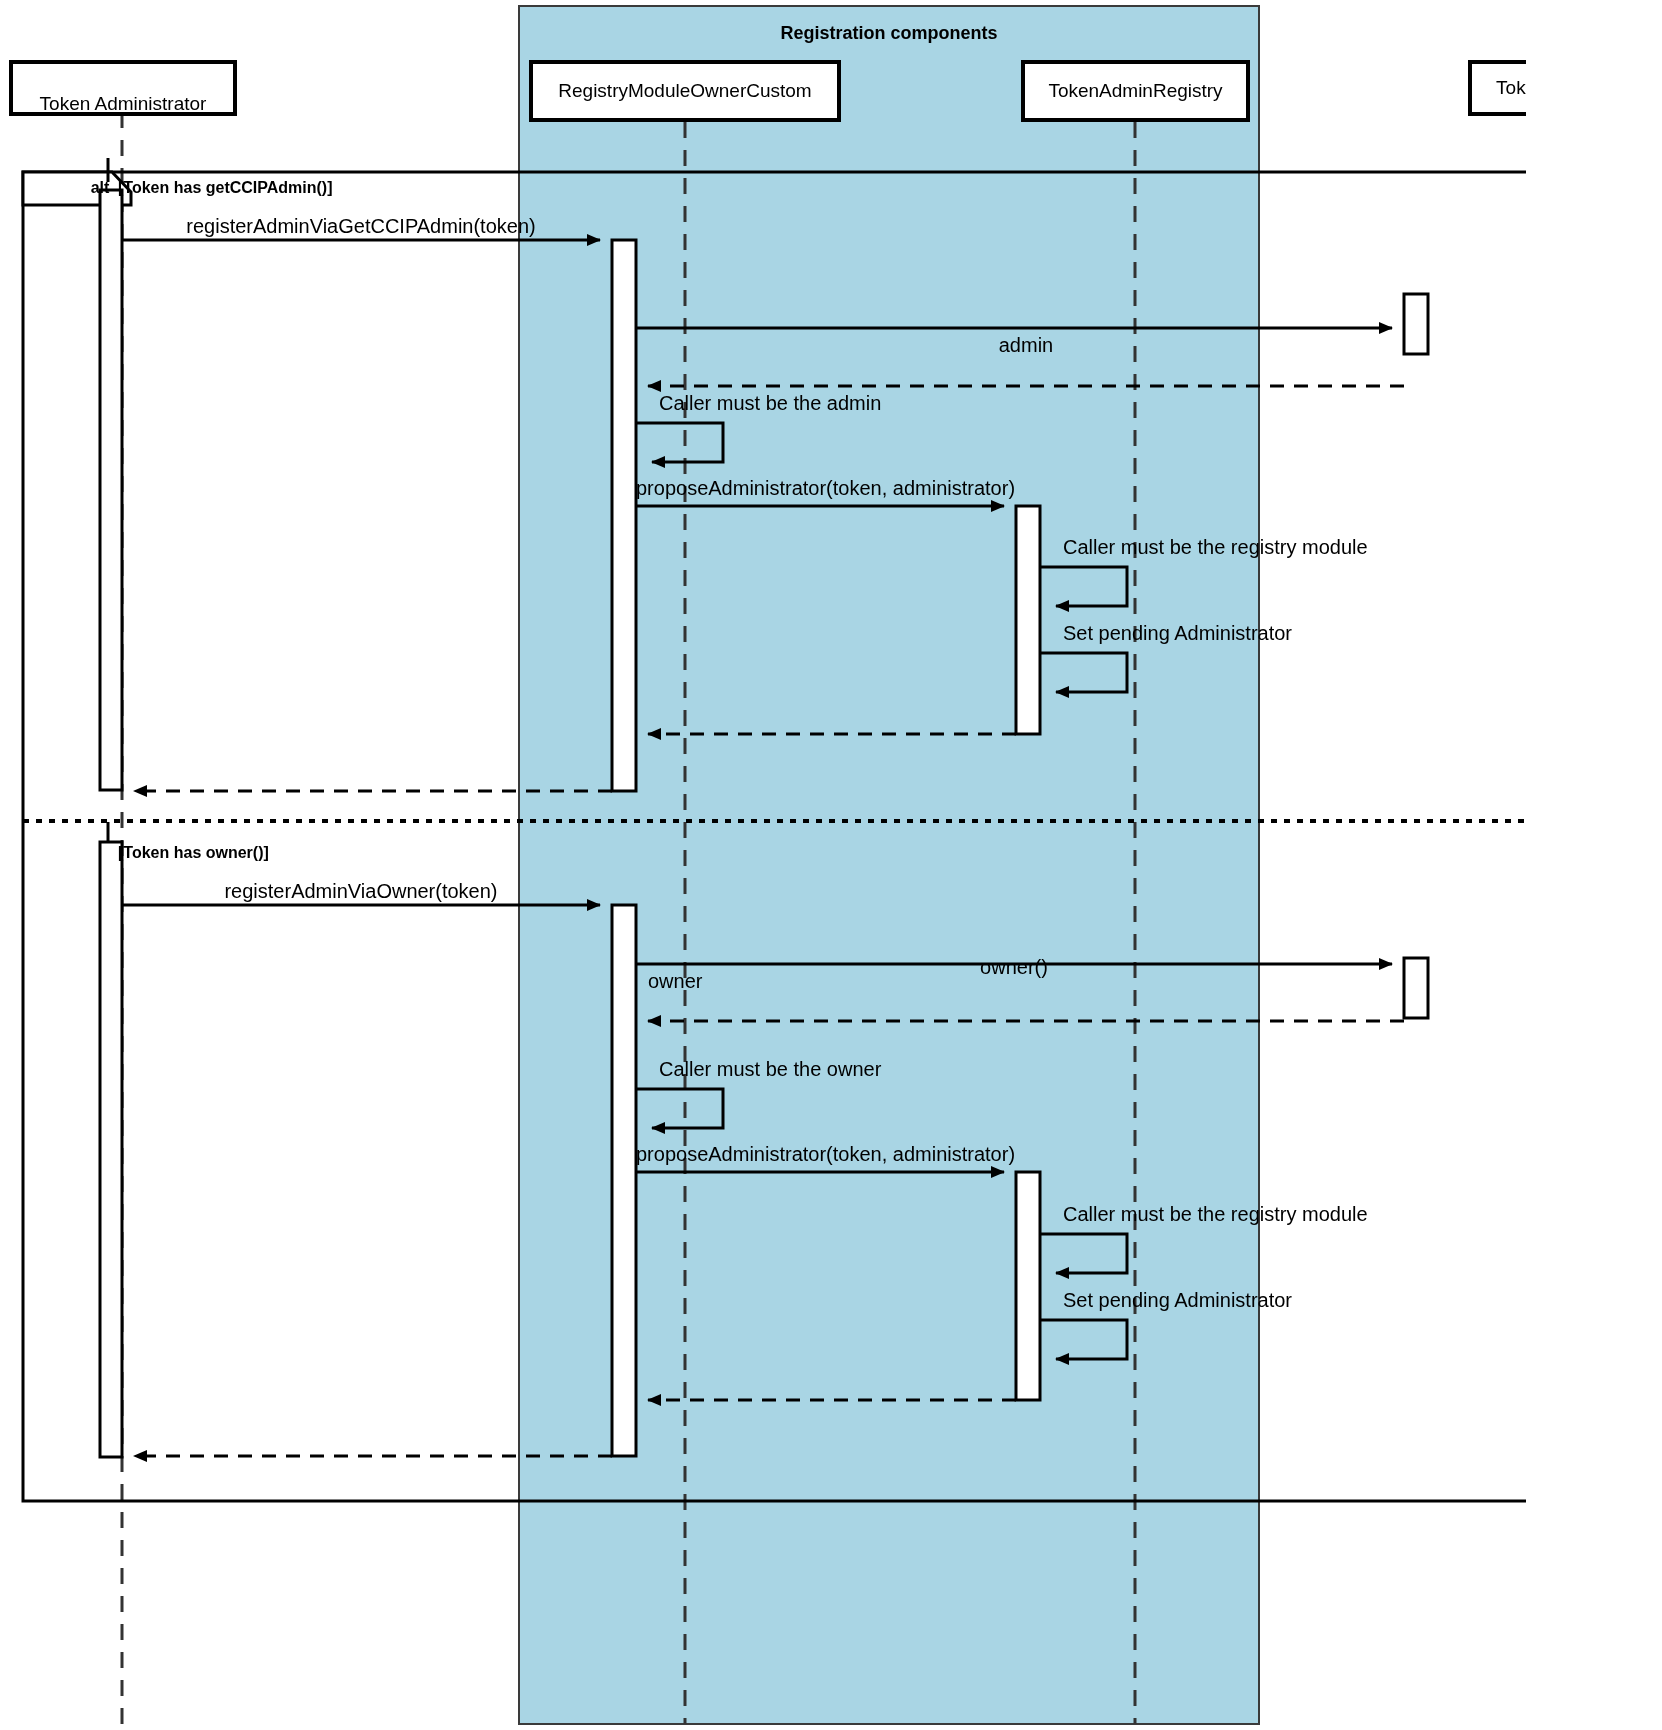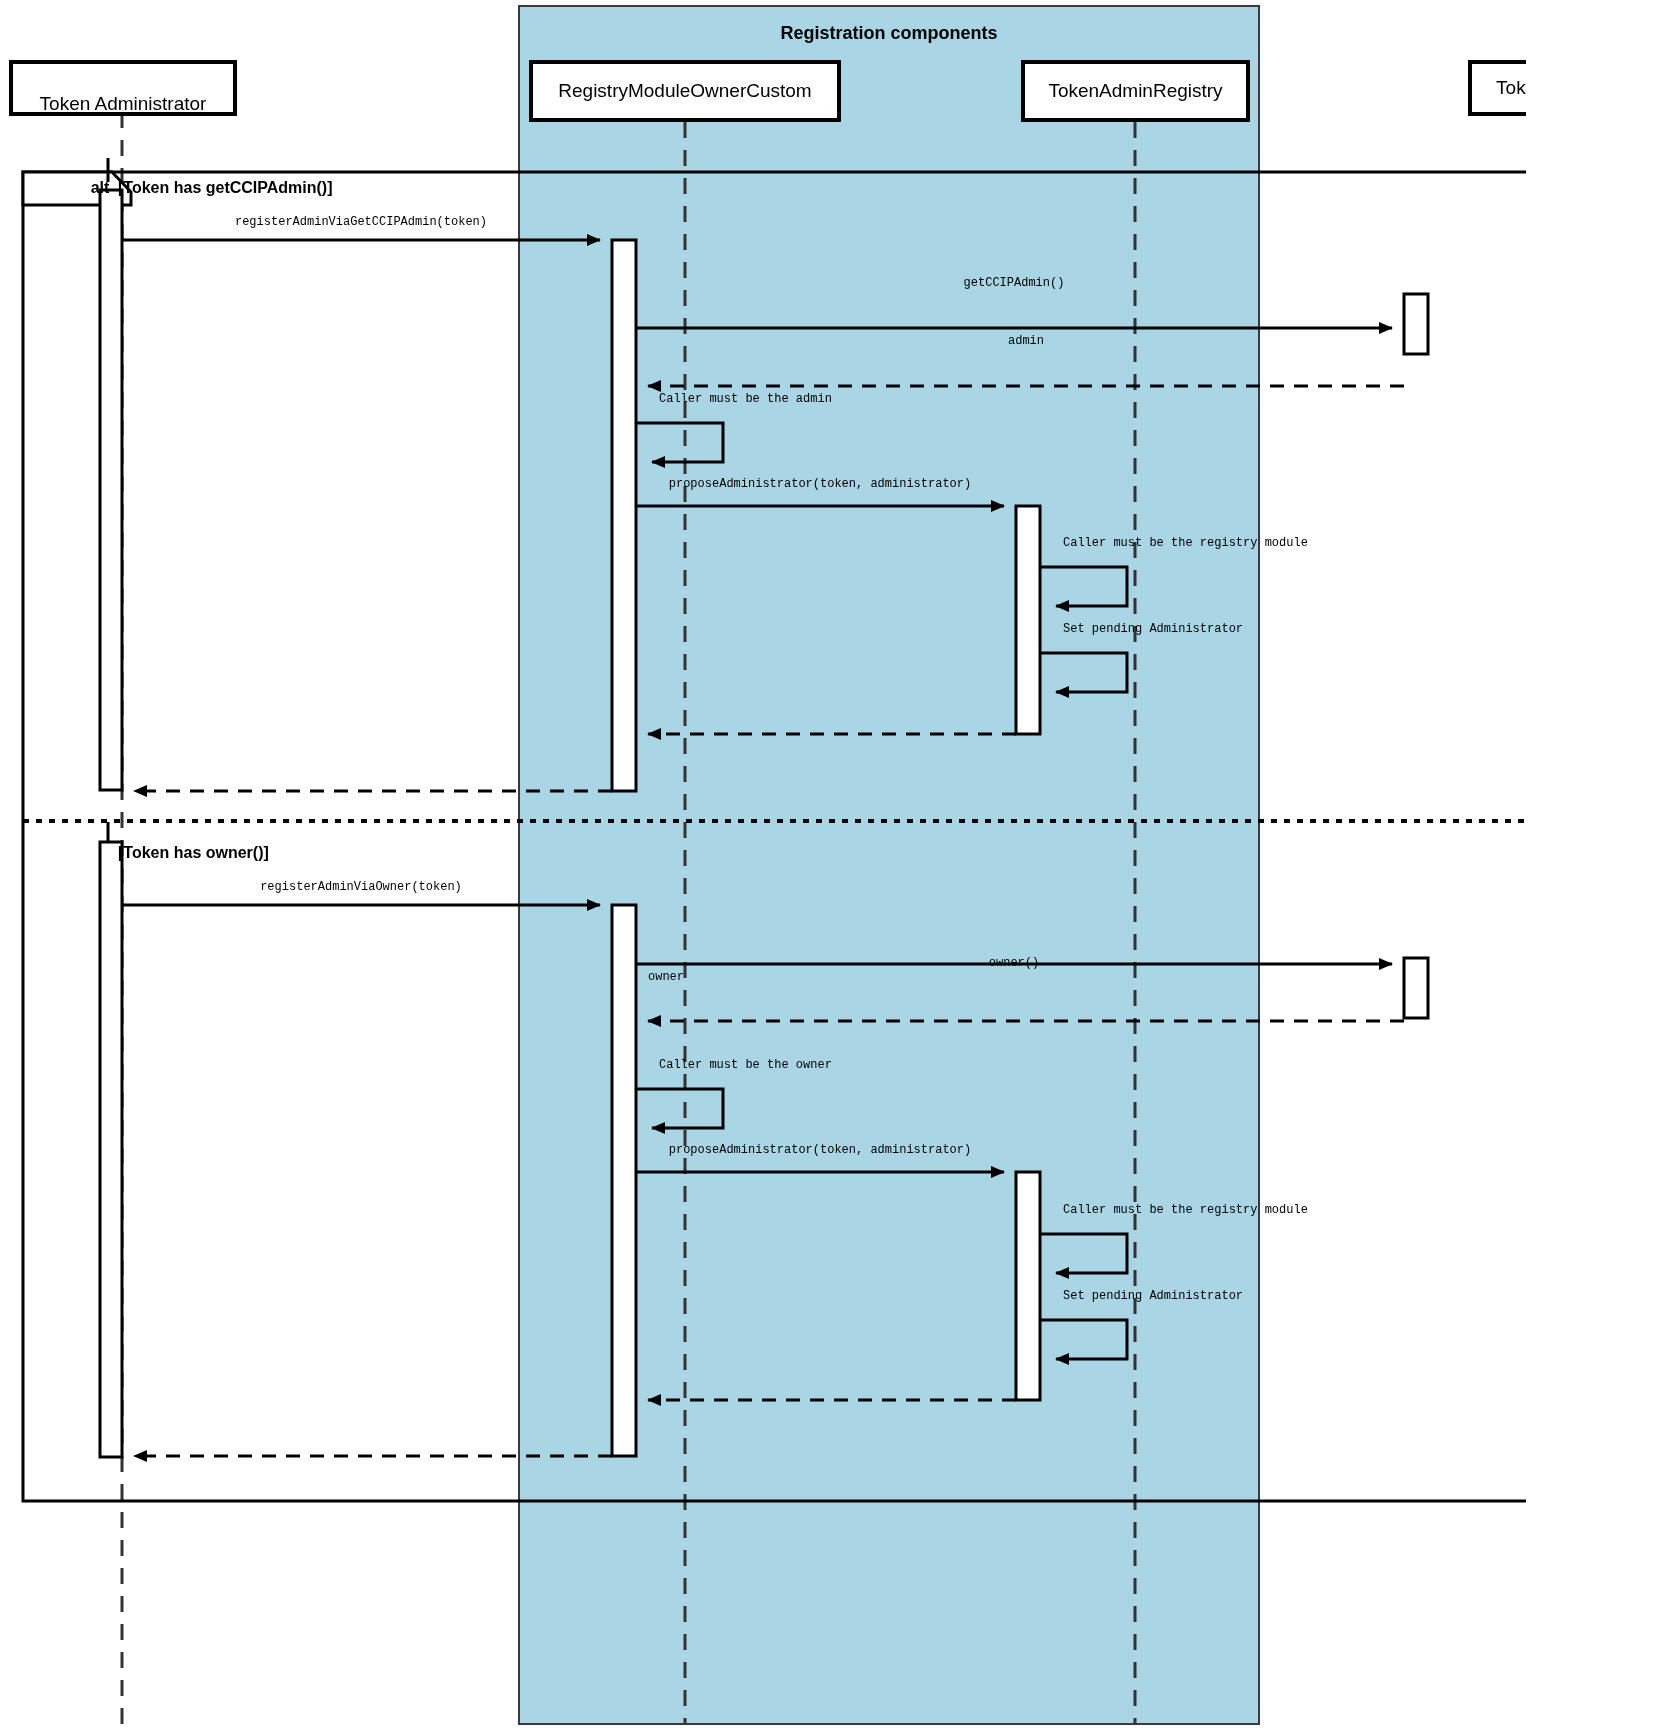--- a/index.html
+++ b/index.html
@@ -43,22 +43,21 @@
   .frame-op {
     font-size: 16px;
     font-weight: bold;
     margin-left: 32px;
   }
   .guard {
     font-size: 16px;
     font-weight: bold;
   }
   .msg-label {
-    font-size: 12px;
-    font-family: Liberation Mono, monospace;
+    font-size: 20px;
   }
 </style>
 </head>
 <body>
 
 <div id="canvas">
 
   <svg id="svg-root" viewBox="0 0 1662 1730">
     <defs>
       <marker id="arrow-solid" markerWidth="14" markerHeight="12" refX="13" refY="6" orient="auto" markerUnits="userSpaceOnUse">
@@ -142,21 +141,20 @@
   <div class="lbl participant-label" style="left:11px; top:78px; width:224px;margin-top:16px;">Token Administrator</div>
   <div class="lbl participant-label" style="left:531px; top:81px; width:308px;">RegistryModuleOwnerCustom</div>
   <div class="lbl participant-label" style="left:1023px; top:81px; width:225px;">TokenAdminRegistry</div>
   <div class="lbl participant-label" style="left:1470px; top:78px; width:180px;text-align:center;">Token Contract</div>
 
   <div class="lbl frame-op" style="left:23px; top:180px; width:90px; text-align:center;">alt</div>
   <div class="lbl guard" style="left:118px; top:180px;">[Token has getCCIPAdmin()]</div>
   <div class="lbl guard" style="left:118px; top:845px;">[Token has owner()]</div>
 
   <div class="lbl msg-label" style="left:122px; top:216px; width:478px; text-align:center;">registerAdminViaGetCCIPAdmin(token)</div>
-  <div class="lbl msg-label" style="left:636px; top:277px; width:756px; text-align:center;">getCCIPAdmin()</div>
   <div class="lbl msg-label" style="left:648px; top:335px; width:756px; text-align:center;">admin</div>
   <div class="lbl msg-label" style="left:659px; top:393px;">Caller must be the admin</div>
   <div class="lbl msg-label" style="left:636px; top:478px; width:368px; text-align:center;">proposeAdministrator(token, administrator)</div>
   <div class="lbl msg-label" style="left:1063px; top:537px;">Caller must be the registry module</div>
   <div class="lbl msg-label" style="left:1063px; top:623px;">Set pending Administrator</div>
 
   <div class="lbl msg-label" style="left:122px; top:881px; width:478px; text-align:center;">registerAdminViaOwner(token)</div>
   <div class="lbl msg-label" style="left:636px; top:913px; width:756px; text-align:center;margin-top:44px;">owner()</div>
   <div class="lbl msg-label" style="left:648px; top:971px; width:756px; text-align:left;">owner</div>
   <div class="lbl msg-label" style="left:659px; top:1059px;">Caller must be the owner</div>

